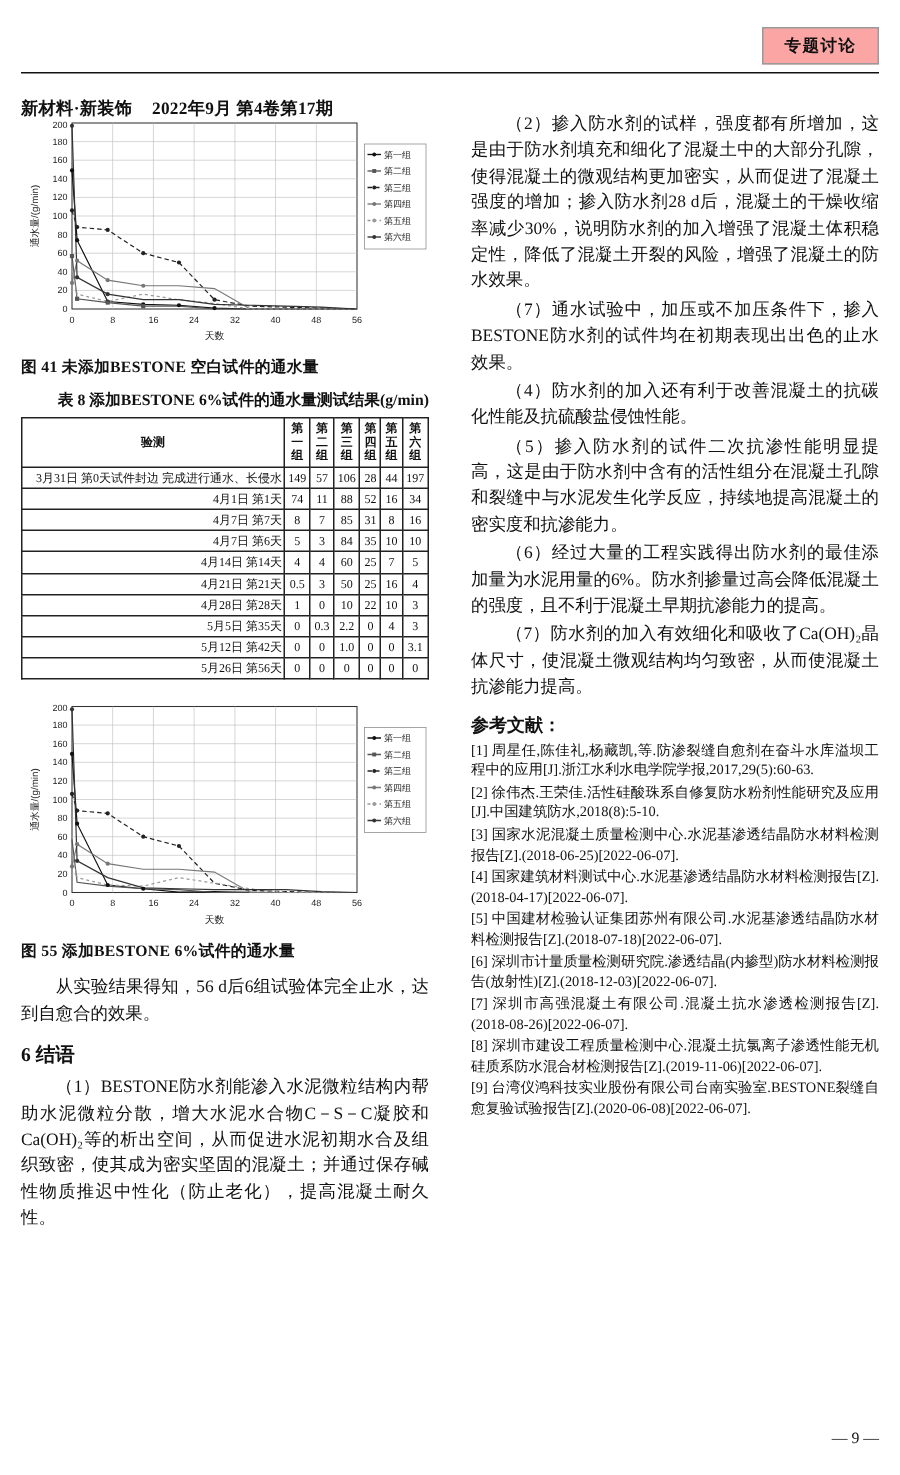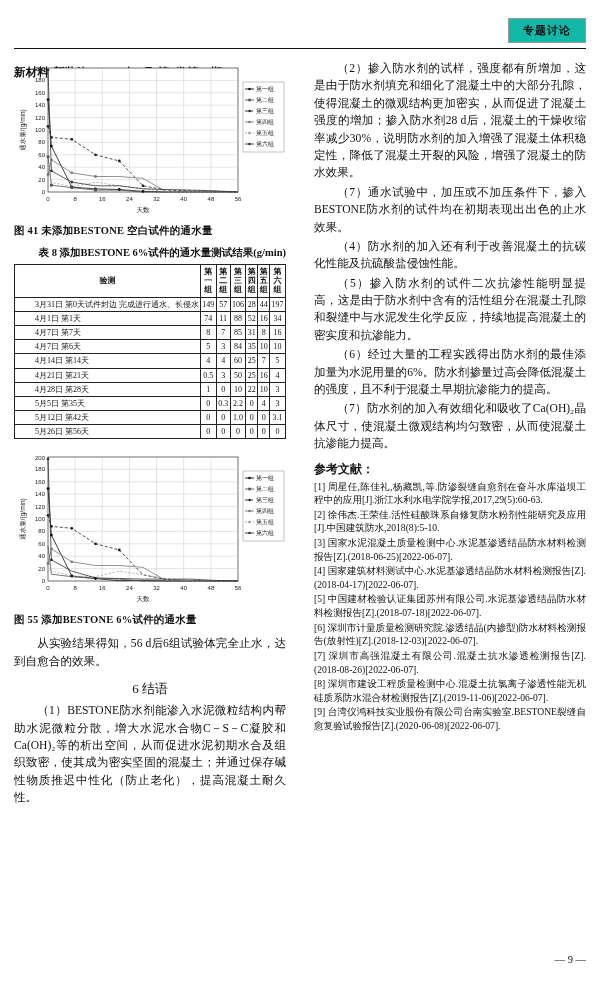--- a/index.html
+++ b/index.html
@@ -24,30 +24,30 @@
     font-size:11.5px;font-weight:bold;letter-spacing:.2px;
     white-space:nowrap;
     margin-top:41px;
   }
   .hdr-left .issue{font-weight:bold;margin-left:10px;}
   .hdr-right{
     position:absolute;right:0;top:-6px;
     border:1px solid #9a9a9a;
     padding:4px 14px;
     font-size:11px;font-weight:bold;
-    background:#14b8a6;
+    background:#fca5a5;
     letter-spacing:1px;
   }
   .hdr-rule{
     position:absolute;left:0;right:0;top:24px;
     border-bottom:1px solid #111;
   }
   
   .col{
-    position:absolute;top:60px;width:272px;
+    position:absolute;top:74px;width:272px;
   }
   .col-left{left:14px;}
   .col-right{left:314px;}
   
   .figwrap{position:relative;width:272px;}
   .chart{
     position:relative;
     width:272px;height:160px;
     margin:0 0 2px 0;
   }
@@ -73,41 +73,40 @@
   }
   table.dt th, table.dt td{
     border:1px solid #222;
     padding:2px 1px;
     text-align:center;
     line-height:1.15;
     vertical-align:middle;
   }
   table.dt th{font-weight:bold;font-size:8px;}
   table.dt td.lab{
-    text-align:left;
-    padding-left:20px;
+    text-align:right;
+    padding-left:9px;
     white-space:nowrap;
     font-size:8px;
     margin-left:29px;
   }
   .hrow td{font-size:8px;}
   
   p.b{
     font-size:11.6px;
     line-height:1.5;
     margin:0 0 2px 0;
     text-align:justify;
     text-justify:inter-ideograph;
     text-indent:0;
   }
   h3.sec{
     font-size:13px;
-    font-weight:normal;
+    font-weight:bold;
     margin:10px 0 4px 0;
-    text-align:center;
   }
   h3.ref{
     font-size:12px;
     font-weight:bold;
     margin:8px 0 2px 0;
   }
   p.refitem{
     font-size:9.6px;
     line-height:1.42;
     margin:0 0 1px 0;

